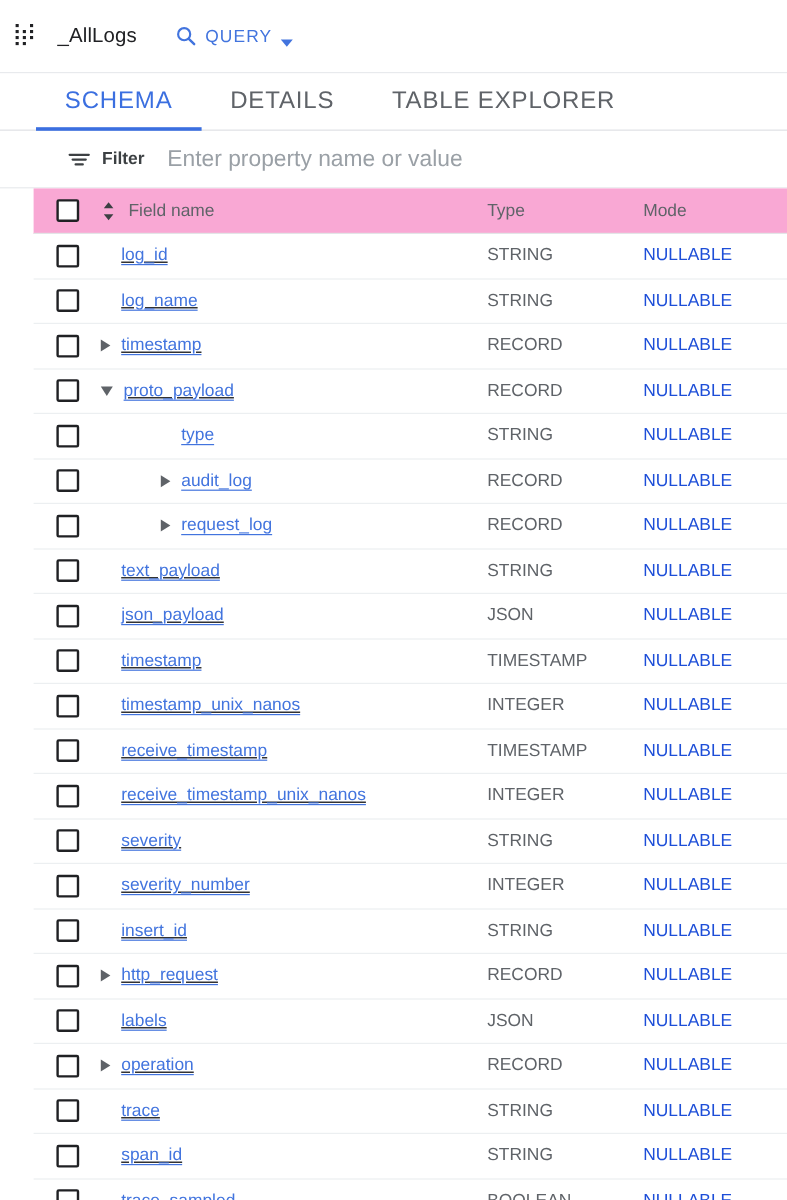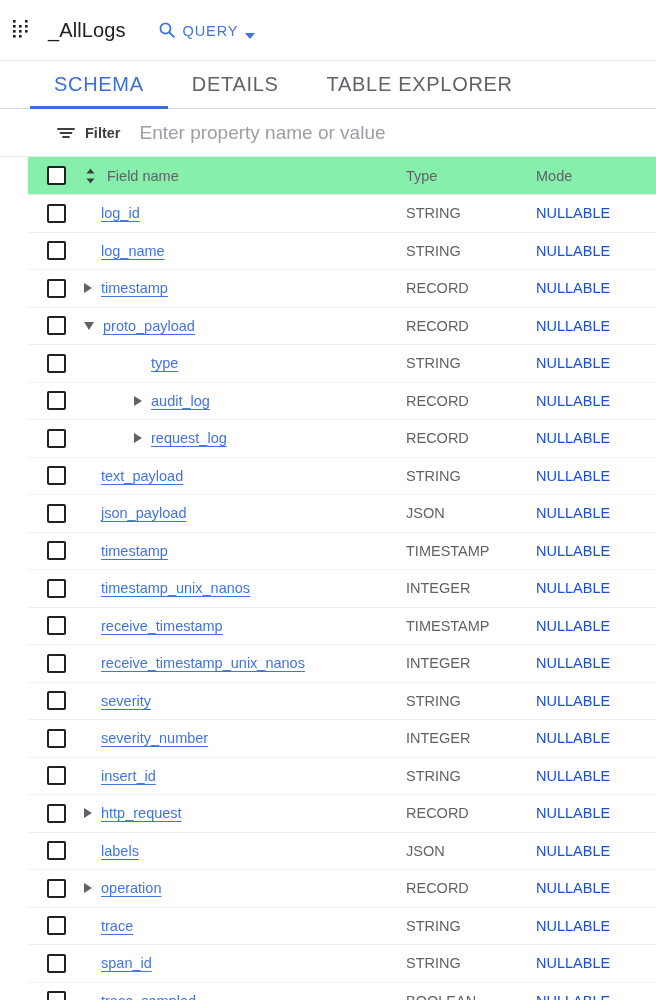--- a/index.html
+++ b/index.html
@@ -21,21 +21,21 @@
     background: #fff;
   }
   .grid-icon {
     width: 22px;
     height: 22px;
     flex: 0 0 auto;
     margin-right: 14px;
     display: block;
   }
   .page-title {
-    font-size: 20px;
+    font-size: 17px;
     color: #202124;
     font-weight: 400;
     letter-spacing: .1px;
     white-space: nowrap;
   }
   .query-button {
     display: flex;
     align-items: flex-end;
     gap: 7px;
     margin-left: 26px;
@@ -127,21 +127,21 @@
     background: #fff;
   }
   .row {
     display: flex;
     align-items: center;
     height: 37.5px;
     border-bottom: 1px solid #eceff1;
     font-size: 14.5px;
   }
   .row.header-row {
-    background: #86efac;
+    background: #f9a8d4;
     border-bottom: 1px solid #e3e5e7;
     height: 38px;
   }
   .cell-check {
     width: 56px;
     flex: 0 0 56px;
     display: flex;
     align-items: center;
     justify-content: center;
   }
@@ -181,21 +181,21 @@
   }
   .sort-icon { width: 13px; height: 18px; margin-right: 10px; display:block; flex:0 0 auto; }
   .field-link {
     color: #4274de;
     text-decoration: underline;
     text-underline-offset: 3px;
     cursor: pointer;
     white-space: nowrap;
   }
   
-  .indent-0 { padding-left: 0px; }
+  .indent-0 { padding-left: 0px; text-decoration: underline; }
   .indent-1 { padding-left: 50px; }
   .tri {
     width: 0; height: 0;
     flex: 0 0 auto;
     margin-right: 9px;
   }
   .tri-right {
     border-top: 5.5px solid transparent;
     border-bottom: 5.5px solid transparent;
     border-left: 8px solid #5f6368;

